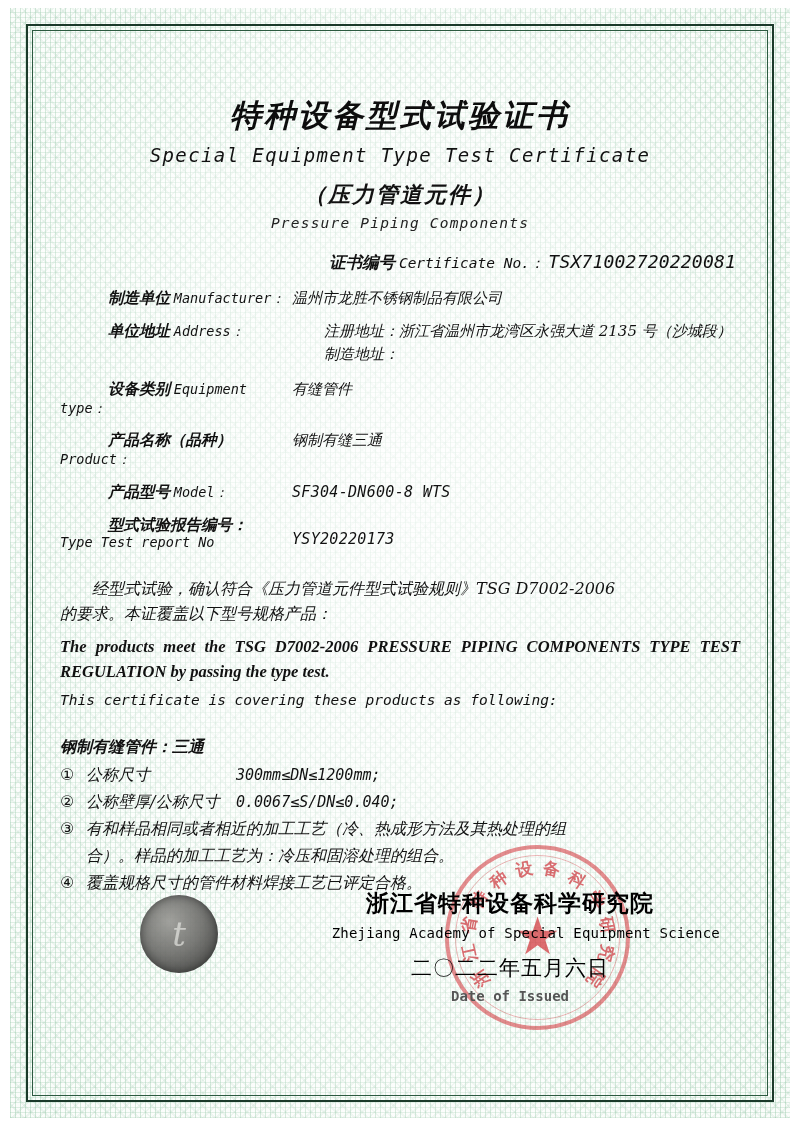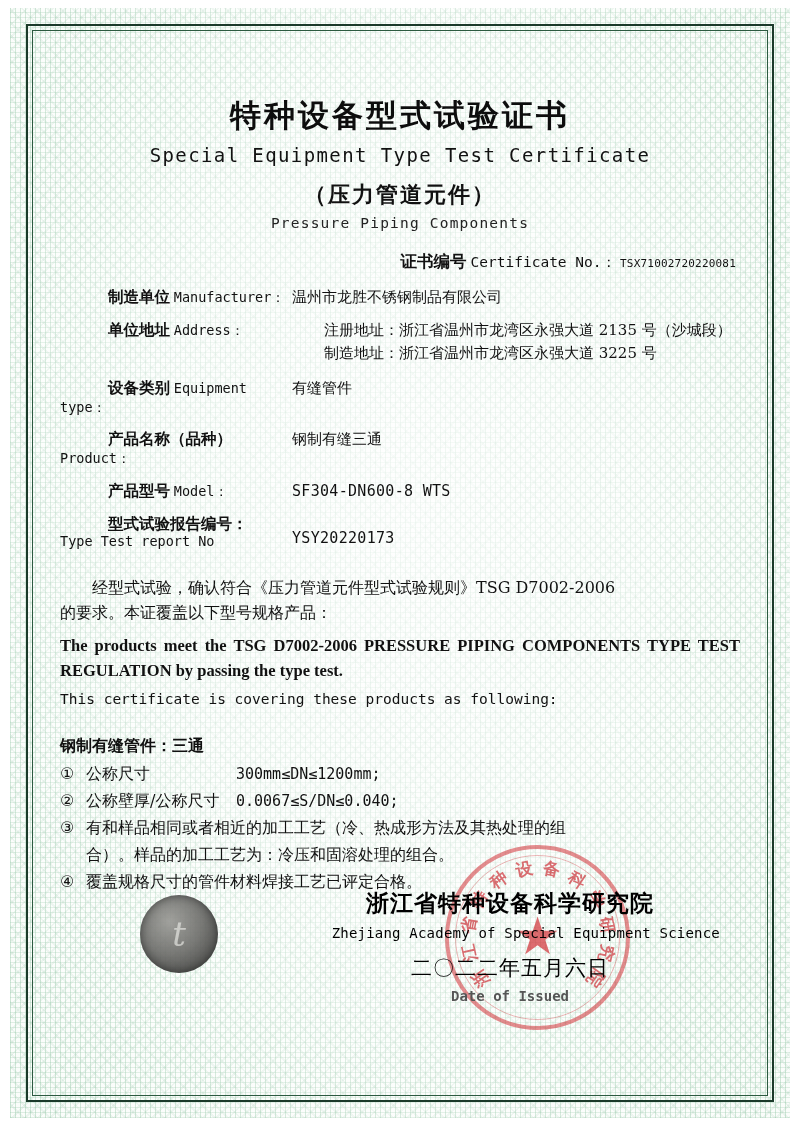--- a/index.html
+++ b/index.html
@@ -50,20 +50,21 @@
     width: 736px; height: 1066px;
     border: 1px solid #2c5a40;
     box-sizing: border-box;
   }
   .content {
     position: absolute;
     left: 60px;
     top: 95px;
     width: 680px;
     color: #111;
+    font-style: italic;
   }
 
   .title-cn {
     text-align: center;
     font-size: 31px;
     font-weight: bold;
     letter-spacing: 3px;
     color: #0d0d0d;
     font-family: "DejaVu Serif", serif;
   }
@@ -102,21 +103,21 @@
     font-weight: bold;
     font-family: "DejaVu Serif", serif;
     font-size: 16.5px;
   }
   .cert-no-label-en {
     font-family: "DejaVu Sans Mono", monospace;
     font-size: 14.5px;
   }
   .cert-no-value {
     font-family: "DejaVu Sans Mono", monospace;
-    font-size: 11px;
+    font-size: 18px;
     letter-spacing: 0.2px;
   }
 
   .fields {
     margin-top: 14px;
   }
   .field-row {
     display: flex;
     align-items: flex-start;
     margin-bottom: 13px;
@@ -370,21 +371,20 @@
           <span class="cn">单位地址</span>
           <span class="en">Address：</span>
         </div>
         <div class="field-value">
           <div class="addr-line">
             <span class="addr-key">注册地址：</span>
             <span class="addr-val">浙江省温州市龙湾区永强大道 2135 号（沙城段）</span>
           </div>
           <div class="addr-line">
             <span class="addr-key">制造地址：</span>
-            <span class="addr-val">浙江省温州市龙湾区永强大道 3225 号</span>
           </div>
         </div>
       </div>
 
       <div class="field-row">
         <div class="field-label">
           <span class="cn">设备类别</span>
           <span class="en">Equipment type：</span>
         </div>
         <div class="field-value">有缝管件</div>

